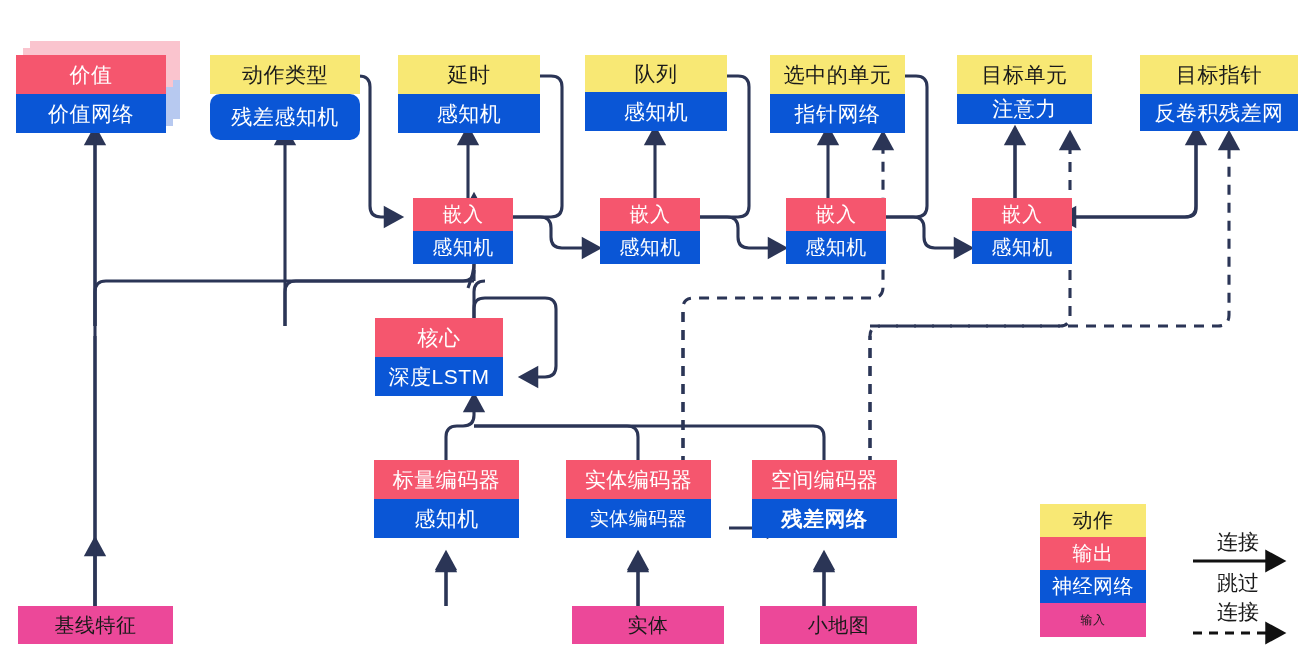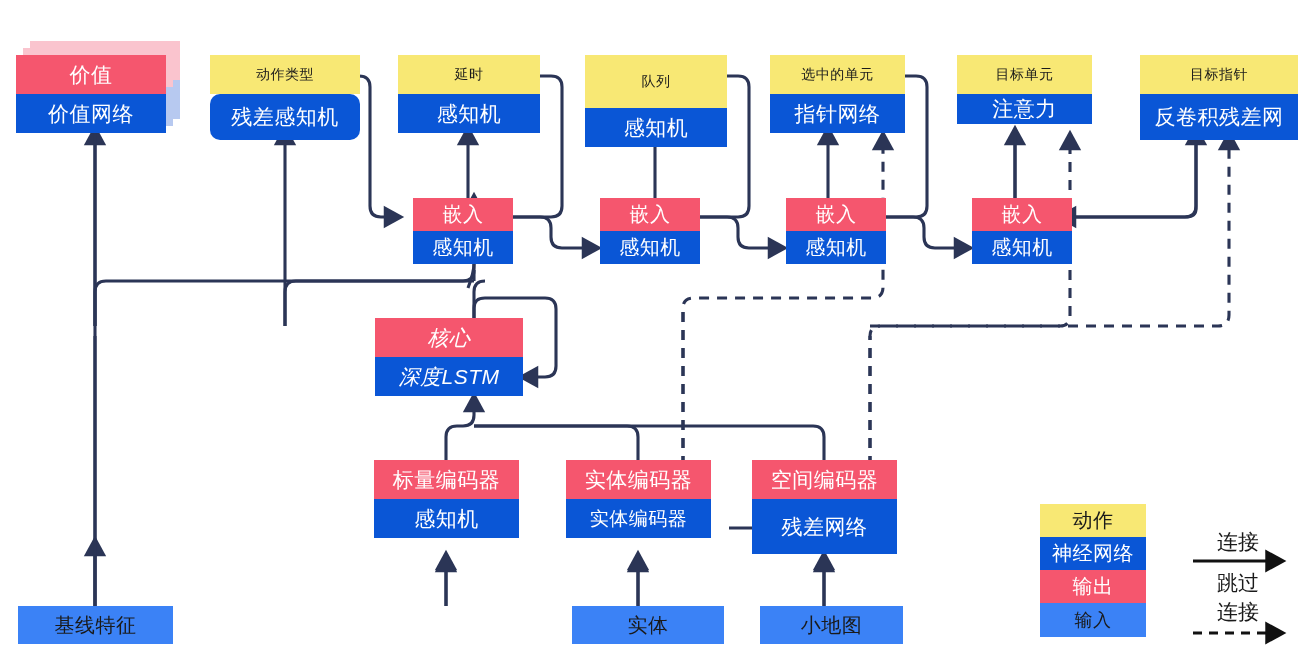--- a/index.html
+++ b/index.html
@@ -3,24 +3,24 @@
 <meta charset="utf-8">
 <style>
   html,body{margin:0;padding:0;background:#ffffff;}
   body{width:1301px;height:662px;font-family:"Liberation Sans","DejaVu Sans",sans-serif;}
   #stage{position:relative;width:1301px;height:662px;overflow:hidden;background:#fff;margin-top:36px;}
   svg.wires{position:absolute;left:0;top:0;width:1301px;height:662px;pointer-events:none;}
 
   .node{position:absolute;box-sizing:border-box;}
   .cell{display:flex;align-items:center;justify-content:center;box-sizing:border-box;
         white-space:nowrap;letter-spacing:0.5px;}
-  .cap{background:#F8E874;color:#1a1a1a;font-size:14px;}
+  .cap{background:#F8E874;color:#1a1a1a;font-size:21px;}
   .out{background:#F5566E;color:#ffffff;font-size:21px;}
   .net{background:#0A56D6;color:#ffffff;font-size:21px;}
-  .inp{background:#3b82f6;color:#1a1a1a;font-size:20px;}
+  .inp{background:#ec4899;color:#1a1a1a;font-size:20px;}
 
   .ghost{position:absolute;box-sizing:border-box;}
   .ghost .out{background:#FAC4CE;color:#FAC4CE;}
   .ghost .net{background:#B7C9F0;color:#B7C9F0;}
 
   .legend-box{position:absolute;}
   .legend-box .cell{justify-content:center;}
   .legend-label{position:absolute;font-size:21px;color:#1a1a1a;text-align:center;white-space:nowrap;}
 </style>
 </head>
@@ -135,88 +135,88 @@
     <div class="cell cap" style="height:39px;">动作类型</div>
     <div class="cell net" style="height:46px;border-radius:10px;">残差感知机</div>
   </div>
 
   <div class="node" style="left:398px;top:19px;width:142px;height:78px;">
     <div class="cell cap" style="height:39px;">延时</div>
     <div class="cell net" style="height:39px;">感知机</div>
   </div>
 
   <div class="node" style="left:585px;top:19px;width:142px;height:78px;">
-    <div class="cell cap" style="height:53px;">队列</div>
+    <div class="cell cap" style="height:37px;">队列</div>
     <div class="cell net" style="height:39px;">感知机</div>
   </div>
 
   <div class="node" style="left:770px;top:19px;width:135px;height:78px;">
     <div class="cell cap" style="height:39px;">选中的单元</div>
     <div class="cell net" style="height:39px;">指针网络</div>
   </div>
 
   <div class="node" style="left:957px;top:19px;width:135px;height:78px;">
     <div class="cell cap" style="height:39px;">目标单元</div>
     <div class="cell net" style="height:30px;">注意力</div>
   </div>
 
   <div class="node" style="left:1140px;top:19px;width:158px;height:78px;">
     <div class="cell cap" style="height:39px;">目标指针</div>
-    <div class="cell net" style="height:46px;">反卷积残差网</div>
+    <div class="cell net" style="height:37px;">反卷积残差网</div>
   </div>
 
   <div class="node" style="left:413px;top:162px;width:100px;height:66px;">
     <div class="cell out" style="height:33px;font-size:20px;">嵌入</div>
     <div class="cell net" style="height:33px;font-size:20px;">感知机</div>
   </div>
   <div class="node" style="left:600px;top:162px;width:100px;height:66px;">
     <div class="cell out" style="height:33px;font-size:20px;">嵌入</div>
     <div class="cell net" style="height:33px;font-size:20px;">感知机</div>
   </div>
   <div class="node" style="left:786px;top:162px;width:100px;height:66px;">
     <div class="cell out" style="height:33px;font-size:20px;">嵌入</div>
     <div class="cell net" style="height:33px;font-size:20px;">感知机</div>
   </div>
   <div class="node" style="left:972px;top:162px;width:100px;height:66px;">
     <div class="cell out" style="height:33px;font-size:20px;">嵌入</div>
     <div class="cell net" style="height:33px;font-size:20px;">感知机</div>
   </div>
 
-  <div class="node" style="left:375px;top:282px;width:148px;height:78px;font-style:italic;">
+  <div class="node" style="left:375px;top:282px;width:128px;height:78px;">
     <div class="cell out" style="height:39px;">核心</div>
     <div class="cell net" style="height:39px;">深度LSTM</div>
   </div>
 
   <div class="node" style="left:374px;top:424px;width:145px;height:78px;">
     <div class="cell out" style="height:39px;">标量编码器</div>
     <div class="cell net" style="height:39px;">感知机</div>
   </div>
   <div class="node" style="left:566px;top:424px;width:145px;height:78px;">
     <div class="cell out" style="height:39px;">实体编码器</div>
     <div class="cell net" style="height:39px;font-size:19px;">实体编码器</div>
   </div>
   <div class="node" style="left:752px;top:424px;width:145px;height:78px;">
     <div class="cell out" style="height:39px;">空间编码器</div>
-    <div class="cell net" style="height:55px;">残差网络</div>
+    <div class="cell net" style="height:39px;font-weight:bold;">残差网络</div>
   </div>
 
   <div class="node" style="left:18px;top:570px;width:155px;height:38px;">
     <div class="cell inp" style="height:38px;">基线特征</div>
   </div>
   <div class="node" style="left:572px;top:570px;width:152px;height:38px;">
     <div class="cell inp" style="height:38px;">实体</div>
   </div>
-  <div class="node" style="left:760px;top:570px;width:143px;height:38px;border-radius:12px;">
+  <div class="node" style="left:760px;top:570px;width:157px;height:38px;border-radius:12px;">
     <div class="cell inp" style="height:38px;">小地图</div>
   </div>
 
   <div class="legend-box" style="left:1040px;top:468px;width:106px;height:133px;">
     <div class="cell cap" style="height:33px;font-size:20px;">动作</div>
+    <div class="cell out" style="height:33px;font-size:20px;">输出</div>
     <div class="cell net" style="height:33px;font-size:20px;">神经网络</div>
-    <div class="cell out" style="height:33px;font-size:20px;">输出</div>
-    <div class="cell inp" style="height:34px;font-size:18px;">输入</div>
+    <div class="cell inp" style="height:34px;font-size:12px;">输入</div>
   </div>
 
   <div class="legend-label" style="left:1193px;top:492px;width:90px;">连接</div>
   <div class="legend-label" style="left:1193px;top:533px;width:90px;">跳过</div>
   <div class="legend-label" style="left:1193px;top:562px;width:90px;">连接</div>
 
 </div>
 
 </body></html>

